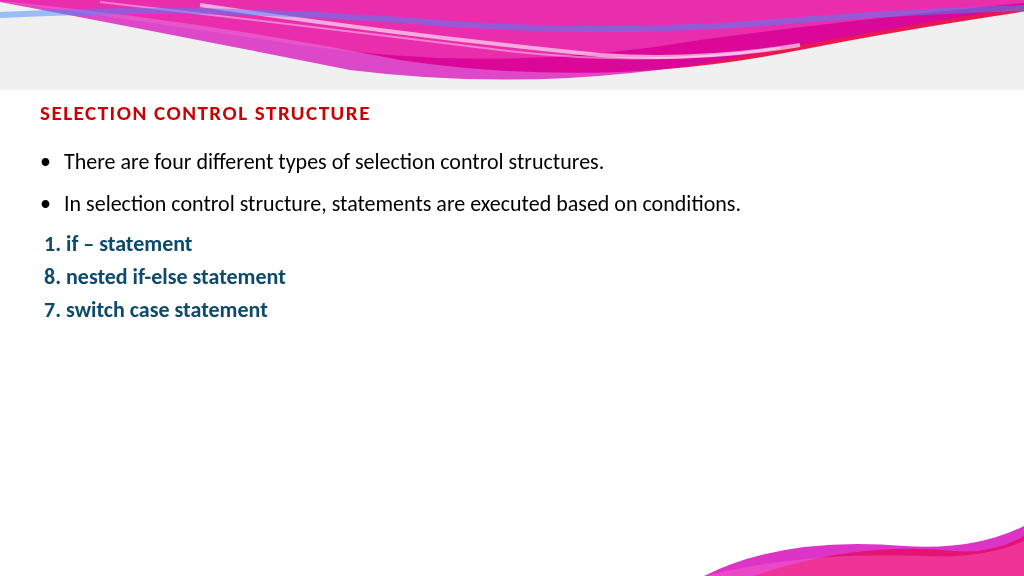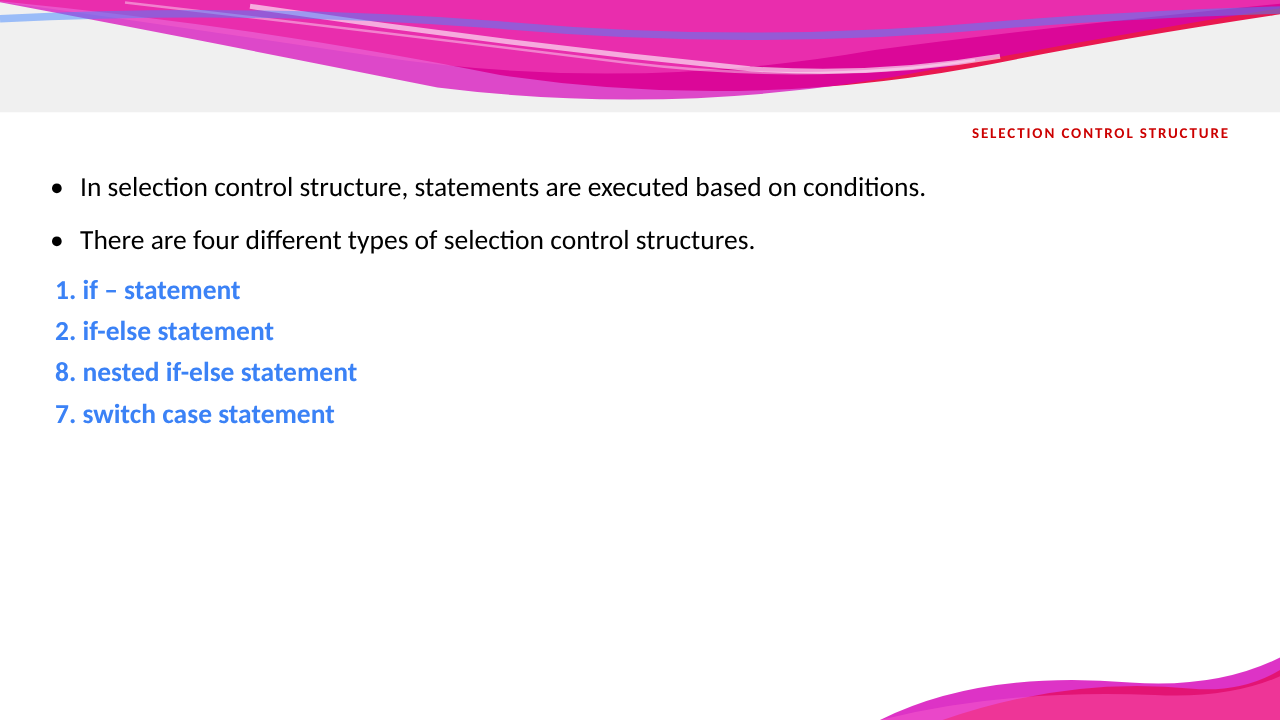--- a/index.html
+++ b/index.html
@@ -47,23 +47,22 @@
     .content {
       position: absolute;
       top: 90px;
       left: 0;
       right: 0;
       bottom: 60px;
       padding: 10px 40px 20px 40px;
     }
 
     .slide-title {
-      text-align: right;
       color: #cc0000;
-      font-size: 12px;
+      font-size: 21px;
       font-weight: 900;
       letter-spacing: 1.5px;
       text-transform: uppercase;
       margin-bottom: 20px;
       font-family: 'Calibri', Arial, sans-serif;
     }
 
     .bullet-list {
       list-style: none;
       padding: 0;
@@ -89,21 +88,21 @@
       font-size: 22px;
     }
 
     .numbered-list {
       list-style: none;
       padding: 0;
       margin-top: 6px;
     }
 
     .numbered-list li {
-      color: #3b82f6;
+      color: #0c4a6e;
       font-size: 22px;
       font-weight: 800;
       margin-bottom: 6px;
       font-family: 'Calibri', Arial, sans-serif;
       padding-left: 4px;
     }
   </style>
 </head>
 <body>
 
@@ -132,27 +131,26 @@
     <path d="M0,60 Q100,35 220,40 Q280,43 320,25 L320,60 Z" fill="#ff66cc" opacity="0.4"></path>
   </svg>
 </div>
 
 <div class="content">
 
   <div class="slide-title">SELECTION CONTROL STRUCTURE</div>
 
   <ul class="bullet-list">
     <li>
-      <span>In selection control structure, statements are executed based on conditions.</span>
+      <span>There are four different types of selection control structures.</span>
     </li>
     <li>
-      <span>There are four different types of selection control structures.</span>
+      <span>In selection control structure, statements are executed based on conditions.</span>
     </li>
   </ul>
 
   <ul class="numbered-list">
     <li>1. if – statement</li>
-    <li>2. if-else statement</li>
     <li>8. nested if-else statement</li>
     <li>7. switch case statement</li>
   </ul>
 
 </div>
 
 </body></html>

